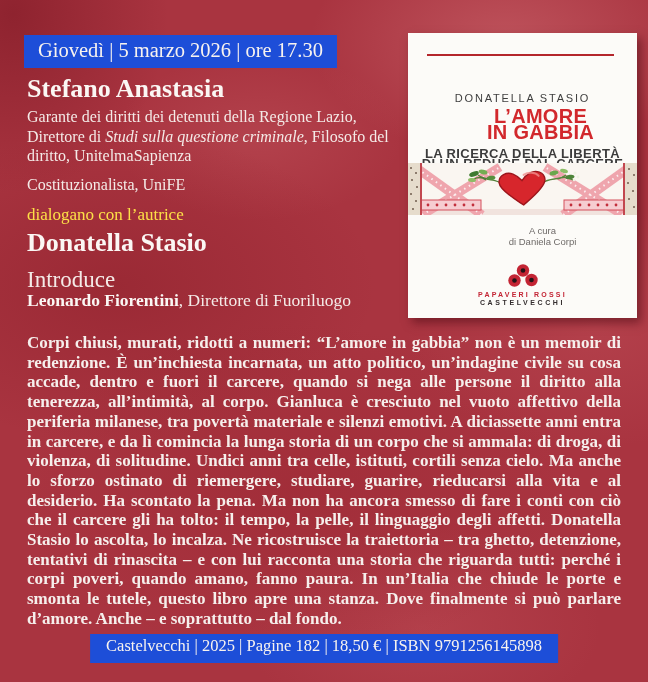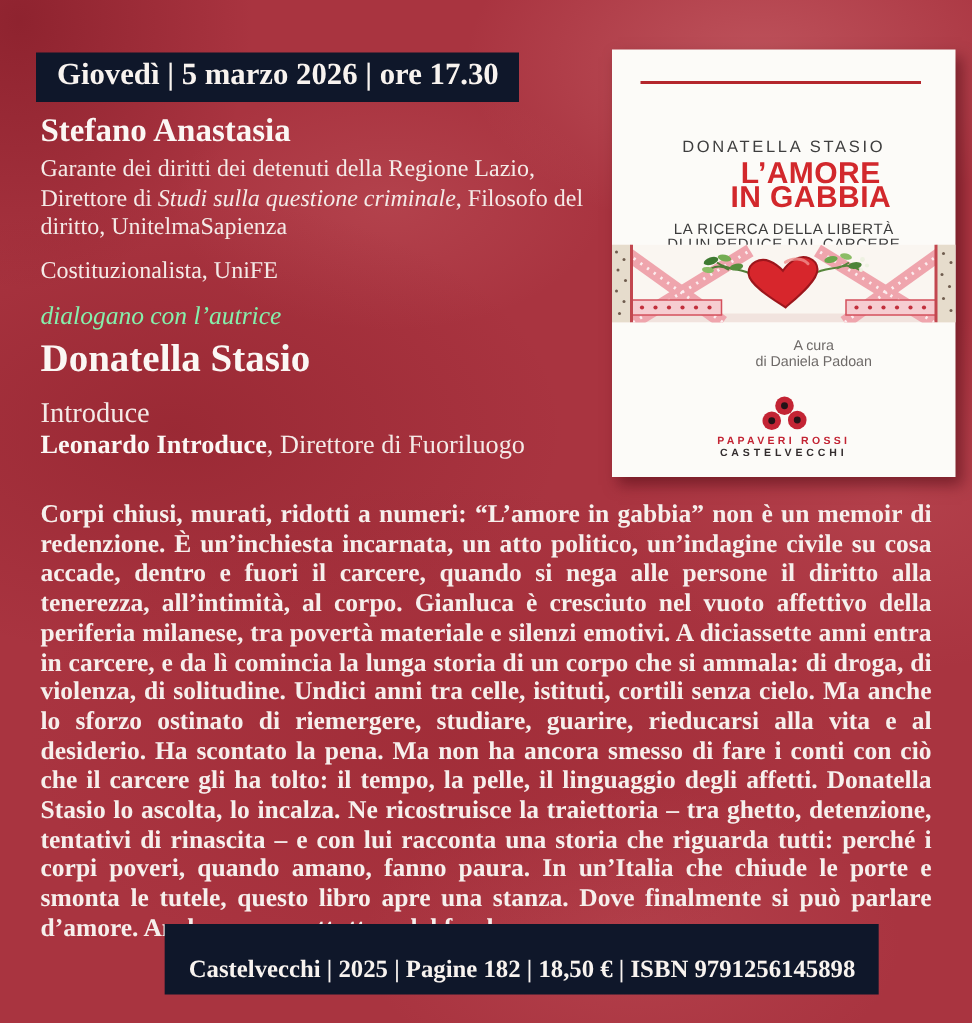--- a/index.html
+++ b/index.html
@@ -14,42 +14,42 @@
       radial-gradient(ellipse 260px 300px at 2% 2%,   rgba(110,14,26,.45),   transparent 60%),
       radial-gradient(ellipse 400px 240px at 18% 42%, rgba(130,24,34,.38),   transparent 65%),
       radial-gradient(ellipse 320px 200px at 92% 48%, rgba(206,96,104,.28),  transparent 60%),
       radial-gradient(ellipse 420px 260px at 45% 72%, rgba(145,32,42,.32),   transparent 65%),
       radial-gradient(ellipse 300px 170px at 65% 92%, rgba(210,100,108,.25), transparent 60%),
       radial-gradient(ellipse 240px 140px at 40% 20%, rgba(215,115,120,.22), transparent 60%);
   }
 
   .badge {
     position: absolute;
-    background: #0f172a;
+    background: #1d4ed8;
     color: #f8f3ef;
-    font-weight: 700;
+    font-weight: 400;
     white-space: nowrap;
   }
   #date-badge { left: 24px; top: 35px; font-size: 20.5px; padding: 4px 14px 6px; }
   #footer-badge {
     bottom: 19px; left: 50%; transform: translateX(-50%);
-    font-size: 16.5px; padding: 20px 16px 7px; margin-left: 24px;
+    font-size: 16.5px; padding: 2px 16px 7px;
   }
 
   .left-col {
     position: absolute;
     left: 27px; top: 74px; width: 376px;
     color: #f7f1ee;
   }
-  .speaker-name  { font-size: 22px; font-weight: 700; color: #fbf7f4; }
+  .speaker-name  { font-size: 26px; font-weight: 700; color: #fbf7f4; }
   .speaker-role  { font-size: 16px; line-height: 19.5px; margin: 3px 0 9px; color: #f4eae7; }
   .speaker-role .it { font-style: italic; }
-  .dialog-label  { font-size: 17px; margin-top: 11px; color: #86efac; font-style: italic; }
+  .dialog-label  { font-size: 17px; margin-top: 11px; color: #fde047; }
   .author-name   { font-size: 26px; font-weight: 700; margin: 3px 0 12px; color: #fbf7f4; }
-  .introduce     { font-size: 19px; line-height: 20px; color: #f4eae7; }
+  .introduce     { font-size: 23px; line-height: 20px; color: #f4eae7; }
   .introducer    { font-size: 17.5px; line-height: 20px; color: #f4eae7; }
   .introducer b  { color: #fbf7f4; }
 
   .description {
     position: absolute;
     left: 27px; top: 333px; width: 594px;
     font-size: 17px; line-height: 19.7px;
     text-align: justify;
     color: #f6efec;
     font-weight: bold;
@@ -59,21 +59,21 @@
     position: absolute;
     left: 408px; top: 33px; width: 229px; height: 285px;
     background: #fcfbf8;
     box-shadow: 4px 5px 9px rgba(70,5,15,.5);
     font-family: "Liberation Sans", sans-serif;
     text-align: center;
   }
   .cover-rule     { position: absolute; top: 21px; left: 19px; width: 187px; height: 2px; background: #b4262c; }
   .cover-author   { position: absolute; top: 59px; width: 100%; font-size: 11px; letter-spacing: 1.8px; color: #3e3e3e; }
   .cover-title    { position: absolute; top: 76px; width: 100%; font-size: 20px; line-height: 15.5px; font-weight: 800; letter-spacing: .3px; color: #d2282c; padding-left: 36px; }
-  .cover-subtitle { position: absolute; top: 116px; width: 100%; font-size: 10px; line-height: 10px; font-weight: 400; letter-spacing: .4px; color: #3c3c3c; }
+  .cover-subtitle { position: absolute; top: 116px; width: 100%; font-size: 13px; line-height: 10px; font-weight: 700; letter-spacing: .4px; color: #3c3c3c; }
   .cover-photo    { position: absolute; top: 130px; left: 0; width: 229px; height: 52px; }
   .cover-photo svg{ display: block; width: 229px; height: 52px; }
   .cover-curator  { position: absolute; top: 192px; width: 100%; font-size: 9.5px; line-height: 11px; color: #6e6a68; padding-left: 40px; }
   .cover-logo     { position: absolute; top: 230px; width: 100%; }
   .cover-logo svg { display: block; margin: 0 auto 2px; }
   .imprint        { font-size: 7px; font-weight: 700; letter-spacing: 2.2px; color: #c32434; }
   .publisher      { font-size: 7px; font-weight: 700; letter-spacing: 2.6px; color: #332d2e; margin-top: 1px; }
 </style>
 </head>
 <body>
@@ -85,21 +85,21 @@
   <div class="left-col">
     <div class="speaker-name">Stefano Anastasia</div>
     <div class="speaker-role"><span>Garante dei diritti dei detenuti della Regione Lazio, Direttore di </span><span class="it">Studi sulla questione criminale</span><span>, Filosofo del diritto, UnitelmaSapienza</span></div>
 
     <div class="speaker-role">Costituzionalista, UniFE</div>
 
     <div class="dialog-label">dialogano con l’autrice</div>
     <div class="author-name">Donatella Stasio</div>
 
     <div class="introduce">Introduce</div>
-    <div class="introducer"><b>Leonardo Introduce</b><span>, Direttore di Fuoriluogo</span></div>
+    <div class="introducer"><b>Leonardo Fiorentini</b><span>, Direttore di Fuoriluogo</span></div>
   </div>
 
   <div class="book-cover">
     <div class="cover-rule"></div>
     <div class="cover-author">DONATELLA STASIO</div>
     <div class="cover-title">
       <div>L’AMORE</div>
       <div>IN GABBIA</div>
     </div>
     <div class="cover-subtitle">
@@ -176,21 +176,21 @@
         </g>
         <g transform="translate(114.5,25) rotate(-4)">
           <path d="M0,17 C -5,13 -23,1 -23,-7 C -23,-14.5 -14.5,-17.5 -8.5,-14.5 C -3.5,-12 0,-7.5 0,-7.5 C 0,-7.5 3.5,-12 8.5,-14.5 C 14.5,-17.5 23,-14.5 23,-7 C 23,1 5,13 0,17 Z" fill="#d7262c" stroke="#9c161c" stroke-width="1.4"></path>
           <path d="M2,-13 C 7,-16 14,-15 17,-11" fill="none" stroke="#f0908e" stroke-width="2" stroke-linecap="round" opacity=".8"></path>
         </g>
       </svg>
     </div>
 
     <div class="cover-curator">
       <div>A cura</div>
-      <div>di Daniela Padoan</div>
+      <div>di Daniela Corpi</div>
     </div>
 
     <div class="cover-logo">
       <svg width="40" height="26" viewBox="0 0 40 26">
         <circle cx="20" cy="7.5" r="6.2" fill="#c32434"></circle>
           <circle cx="20" cy="7.5" r="2.3" fill="#231317"></circle>
         <circle cx="11.5" cy="17.5" r="6.2" fill="#c32434"></circle>
           <circle cx="11.5" cy="17.5" r="2.3" fill="#231317"></circle>
         <circle cx="28.5" cy="17" r="6.2" fill="#c32434"></circle>
           <circle cx="28.5" cy="17" r="2.3" fill="#231317"></circle>

